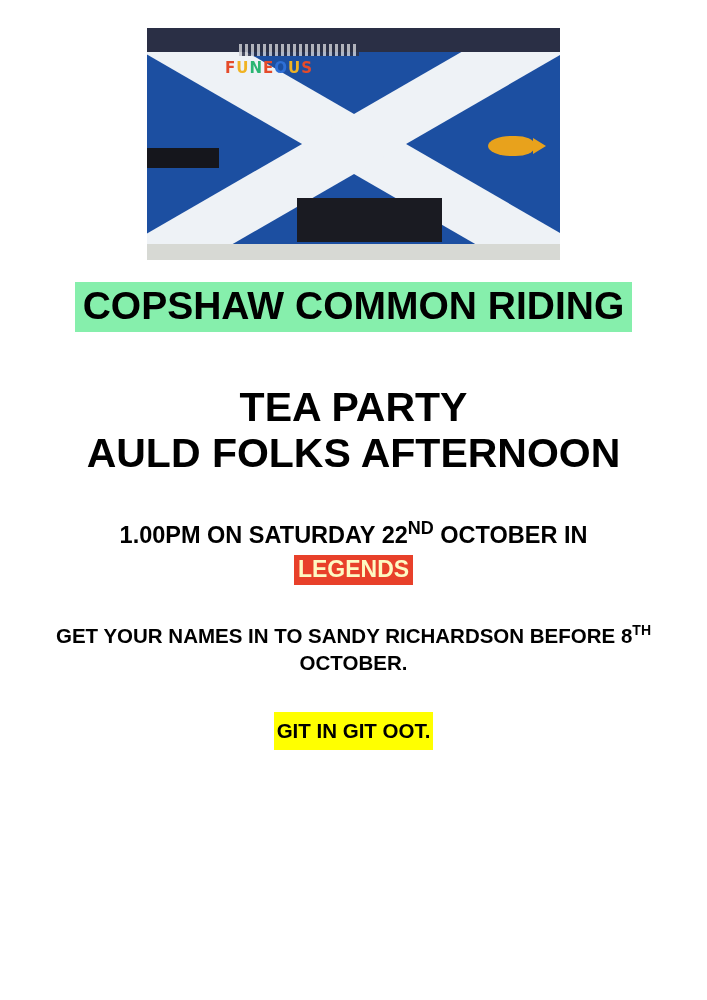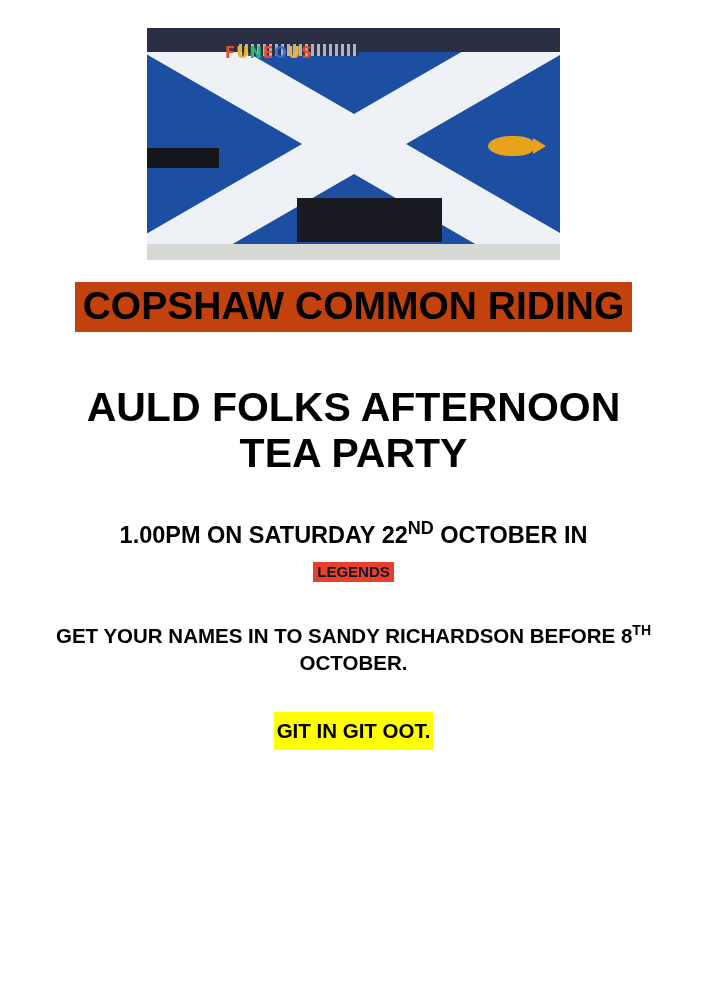--- a/index.html
+++ b/index.html
@@ -73,21 +73,21 @@
   }
   .photo-center-dark {
     position: absolute;
     left: 150px; bottom: 18px;
     width: 145px; height: 44px;
     background: #1a1b22;
   }
   .banner-letters {
     position: absolute;
     left: 78px;
-    top: 16px;
+    top: 31px;
     width: 230px;
     font-family: "DejaVu Sans", sans-serif;
     font-weight: bold;
     font-size: 15px;
     line-height: 19px;
     letter-spacing: 1px;
     text-align: left;
   }
   .banner-letters span { display: inline-block; }
   .fish {
@@ -119,21 +119,21 @@
     opacity: .85;
   }
 
   
   .headline-row {
     margin-top: 22px;
     text-align: center;
   }
   .headline {
     display: inline-block;
-    background: #c2410c;
+    background: #86efac;
     font-size: 39px;
     font-weight: bold;
     letter-spacing: 0px;
     padding: 3px 8px 5px 8px;
     line-height: 1.08;
   }
 
   
   .title {
     text-align: center;
@@ -148,23 +148,23 @@
     font-size: 23.5px;
     font-weight: bold;
     line-height: 1.3;
     margin-top: 40px;
     padding: 0 25px;
   }
   .when sup { font-size: 18px; vertical-align: super; }
   .venue {
     display: inline-block;
     background: #e8402a;
-    color: #0f172a;
+    color: #fef9c3;
     padding: 0 4px;
-    font-size: 15px;
+    font-size: 23px;
     font-weight: bold;
   }
   .para {
     text-align: center;
     font-size: 23.5px;
     font-weight: bold;
     line-height: 1.33;
     padding: 0 30px;
     margin-top: 36px;
   }
@@ -204,22 +204,22 @@
       <div><span style="color:#e54b2a">F</span><span style="color:#f0b323">U</span><span style="color:#2bb673">N</span><span style="color:#e54b2a">E</span><span style="color:#2e6fd6">O</span><span style="color:#f0b323">U</span><span style="color:#e54b2a">S</span></div>
     </div>
     <div class="fish"></div>
   </div>
 
   <div class="headline-row">
     <span class="headline">COPSHAW COMMON RIDING</span>
   </div>
 
   <div class="title">
+    <div>TEA PARTY</div>
     <div>AULD FOLKS AFTERNOON</div>
-    <div>TEA PARTY</div>
   </div>
 
   <div class="when">
     <span>1.00PM ON SATURDAY 22</span><sup>ND</sup><span> OCTOBER IN</span>
     <div style="margin-top:4px;">
       <span class="venue">LEGENDS</span>
     </div>
   </div>
 
 

